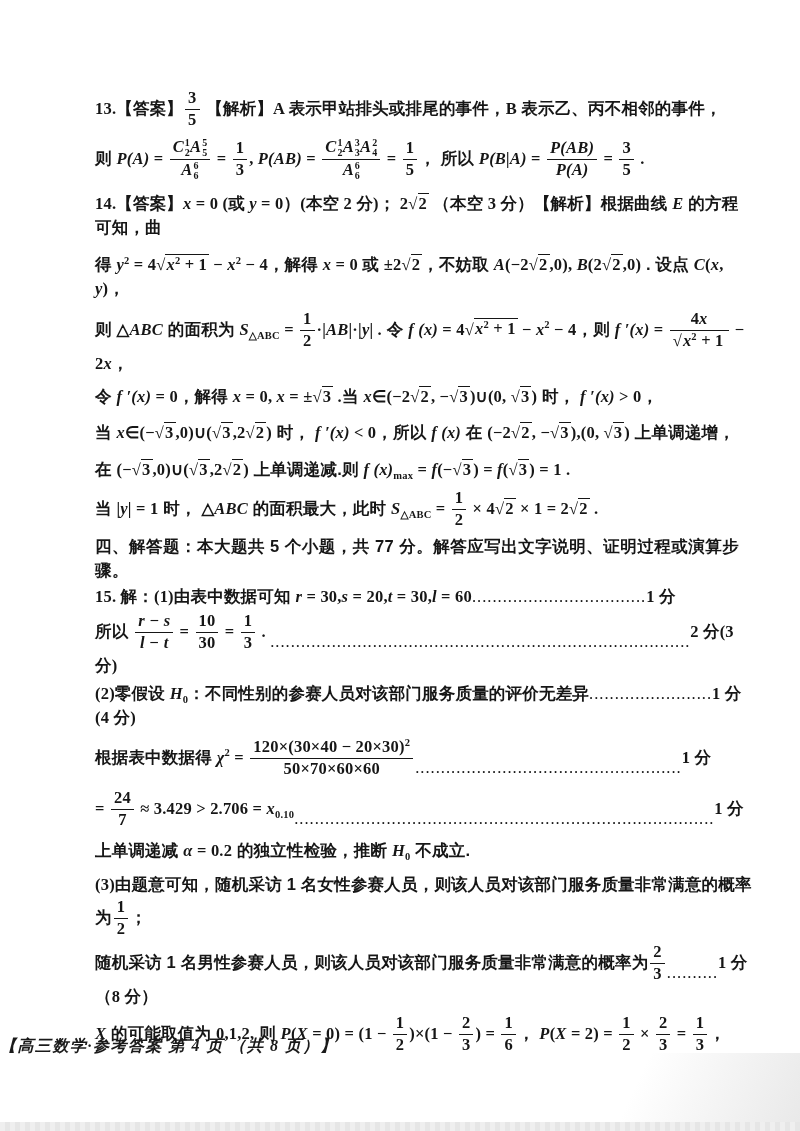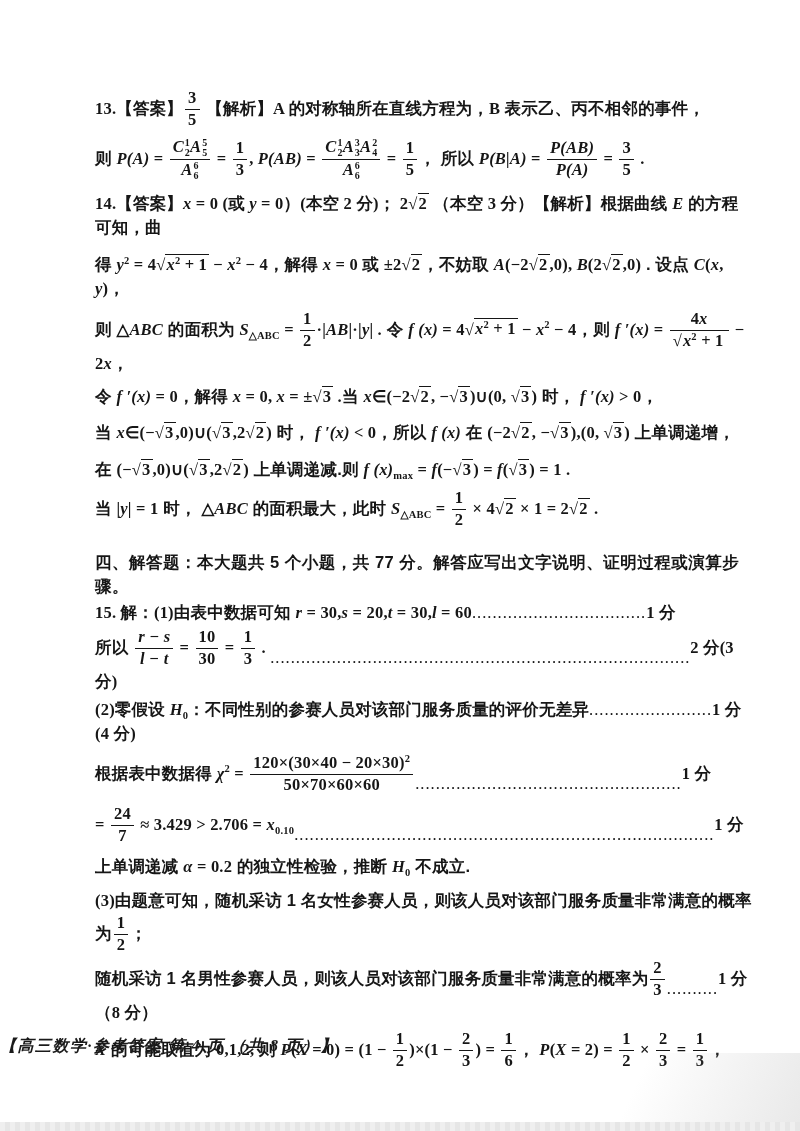--- a/index.html
+++ b/index.html
@@ -28,21 +28,21 @@
   .sqrt>.rad{border-top:1.4px solid #161616;padding:0 2px 0 1px;}
   .sc{white-space:nowrap;}
   .sc>.stk{display:inline-block;vertical-align:-4px;line-height:1;margin-left:1px;}
   .stk>.su,.stk>.sd{display:block;font-size:10px;font-family:"Liberation Serif",serif;font-style:normal;text-align:left;}
   .dots{font-family:"Liberation Serif",serif;font-weight:400;letter-spacing:1px;white-space:nowrap;overflow:hidden;display:inline-block;max-width:420px;vertical-align:bottom;}
   .heading .b{letter-spacing:0.5px;}
   
   #L13a{margin-bottom:6px}#L13b{margin-bottom:10px}
   #L14a{margin-bottom:13px}#L14b{margin-bottom:13px}#L14c{margin-bottom:8px}
   #L14d{margin-bottom:10px}#L14e{}#L14f{margin-bottom:13px}
-  #L14g{margin-bottom:6px}#L14h{margin-bottom:20px}
+  #L14g{margin-bottom:6px}#L14h{margin-bottom:4px}
   #Lhead{margin-bottom:2px}
   #L15a{margin-bottom:2px}#L15b{margin-bottom:4px}#L15c{margin-bottom:7px}
   #L15d{margin-bottom:8px}#L15e{margin-bottom:8px}#L15f{margin-bottom:11px}
   #L15g{margin-bottom:9px}#L15h{margin-bottom:2px}#L15i{margin-bottom:4px}
   #L15j{margin-bottom:6px}
   .footer{
     position:absolute;top:1036px;left:0;width:800px;text-align:left;
     font-family:"Liberation Serif",serif;font-style:italic;font-weight:700;
     font-size:16px;letter-spacing:1.5px;color:#1a1a1a;
   }
@@ -53,21 +53,21 @@
   .shade-bottom{
     position:absolute;left:0;bottom:0;width:800px;height:9px;pointer-events:none;
     background:repeating-linear-gradient(90deg,#efefef 0 5px,#e6e6e6 5px 10px);
   }
 </style>
 </head>
 <body>
 
 <div class="page">
   <div id="doc">
-      <div class="line" id="L13a"><span class="n">13.</span><span class="b">【答案】</span><span class="frac"><span class="fn"><span class="n">3</span></span><span class="fd"><span class="n">5</span></span></span><span class="b"> 【解析】</span><span class="n">A </span><span class="t">的对称轴所在直线方程为，</span><span class="n">B </span><span class="t">表示乙、丙不相邻的事件，</span></div>
+      <div class="line" id="L13a"><span class="n">13.</span><span class="b">【答案】</span><span class="frac"><span class="fn"><span class="n">3</span></span><span class="fd"><span class="n">5</span></span></span><span class="b"> 【解析】</span><span class="n">A </span><span class="t">表示甲站排头或排尾的事件，</span><span class="n">B </span><span class="t">表示乙、丙不相邻的事件，</span></div>
       <div class="line" id="L13b"><span class="t">则 </span><span class="m">P(A)</span><span class="n"> = </span><span class="frac"><span class="fn"><span class="sc"><span class="m">C</span><span class="stk"><span class="su">1</span><span class="sd">2</span></span></span><span class="sc"><span class="m">A</span><span class="stk"><span class="su">5</span><span class="sd">5</span></span></span></span><span class="fd"><span class="sc"><span class="m">A</span><span class="stk"><span class="su">6</span><span class="sd">6</span></span></span></span></span><span class="n"> = </span><span class="frac"><span class="fn"><span class="n">1</span></span><span class="fd"><span class="n">3</span></span></span><span class="n">, </span><span class="m">P(AB)</span><span class="n"> = </span><span class="frac"><span class="fn"><span class="sc"><span class="m">C</span><span class="stk"><span class="su">1</span><span class="sd">2</span></span></span><span class="sc"><span class="m">A</span><span class="stk"><span class="su">3</span><span class="sd">3</span></span></span><span class="sc"><span class="m">A</span><span class="stk"><span class="su">2</span><span class="sd">4</span></span></span></span><span class="fd"><span class="sc"><span class="m">A</span><span class="stk"><span class="su">6</span><span class="sd">6</span></span></span></span></span><span class="n"> = </span><span class="frac"><span class="fn"><span class="n">1</span></span><span class="fd"><span class="n">5</span></span></span><span class="t">， 所以 </span><span class="m">P(B|A)</span><span class="n"> = </span><span class="frac"><span class="fn"><span class="m">P(AB)</span></span><span class="fd"><span class="m">P(A)</span></span></span><span class="n"> = </span><span class="frac"><span class="fn"><span class="n">3</span></span><span class="fd"><span class="n">5</span></span></span><span class="n"> .</span></div>
       <div class="line" id="L14a"><span class="n">14.</span><span class="b">【答案】</span><span class="m">x</span><span class="n"> = 0 (或 </span><span class="m">y</span><span class="n"> = 0）(本空 2 分)； 2</span><span class="sqrt"><span class="sg">√</span><span class="rad"><span class="n">2</span></span></span><span class="n"> （本空 3 分）</span><span class="b">【解析】</span><span class="t">根据曲线 </span><span class="m">E</span><span class="t"> 的方程可知，曲</span></div>
       <div class="line" id="L14c"><span class="t">得 </span><span class="m">y</span><sup class="sp">2</sup><span class="n"> = 4</span><span class="sqrt"><span class="sg">√</span><span class="rad"><span class="m">x</span><sup class="sp">2</sup><span class="n"> + 1</span></span></span><span class="n"> − </span><span class="m">x</span><sup class="sp">2</sup><span class="n"> − 4</span><span class="t">，解得 </span><span class="m">x</span><span class="n"> = 0 </span><span class="t">或 </span><span class="n">±2</span><span class="sqrt"><span class="sg">√</span><span class="rad"><span class="n">2</span></span></span><span class="t">，不妨取 </span><span class="m">A</span><span class="n">(−2</span><span class="sqrt"><span class="sg">√</span><span class="rad"><span class="n">2</span></span></span><span class="n">,0), </span><span class="m">B</span><span class="n">(2</span><span class="sqrt"><span class="sg">√</span><span class="rad"><span class="n">2</span></span></span><span class="n">,0)</span><span class="t"> . 设点 </span><span class="m">C</span><span class="n">(</span><span class="m">x</span><span class="n">, </span><span class="m">y</span><span class="n">)</span><span class="t">，</span></div>
       <div class="line" id="L14d"><span class="t">则 </span><span class="n">△</span><span class="m">ABC</span><span class="t"> 的面积为 </span><span class="m">S</span><sub class="sb it">△ABC</sub><span class="n"> = </span><span class="frac"><span class="fn"><span class="n">1</span></span><span class="fd"><span class="n">2</span></span></span><span class="n">·|</span><span class="m">AB</span><span class="n">|·|</span><span class="m">y</span><span class="n">| .</span><span class="t"> 令 </span><span class="m">f (x)</span><span class="n"> = 4</span><span class="sqrt"><span class="sg">√</span><span class="rad"><span class="m">x</span><sup class="sp">2</sup><span class="n"> + 1</span></span></span><span class="n"> − </span><span class="m">x</span><sup class="sp">2</sup><span class="n"> − 4</span><span class="t">，则 </span><span class="m">f ′(x)</span><span class="n"> = </span><span class="frac"><span class="fn"><span class="n">4</span><span class="m">x</span></span><span class="fd"><span class="sqrt"><span class="sg">√</span><span class="rad"><span class="m">x</span><sup class="sp">2</sup><span class="n"> + 1</span></span></span></span></span><span class="n"> − 2</span><span class="m">x</span><span class="t">，</span></div>
       <div class="line" id="L14e"><span class="t">令 </span><span class="m">f ′(x)</span><span class="n"> = 0</span><span class="t">，解得 </span><span class="m">x</span><span class="n"> = 0, </span><span class="m">x</span><span class="n"> = ±</span><span class="sqrt"><span class="sg">√</span><span class="rad"><span class="n">3</span></span></span><span class="n"> .</span><span class="t">当 </span><span class="m">x</span><span class="n">∈(−2</span><span class="sqrt"><span class="sg">√</span><span class="rad"><span class="n">2</span></span></span><span class="n">, −</span><span class="sqrt"><span class="sg">√</span><span class="rad"><span class="n">3</span></span></span><span class="n">)∪(0, </span><span class="sqrt"><span class="sg">√</span><span class="rad"><span class="n">3</span></span></span><span class="n">)</span><span class="t"> 时， </span><span class="m">f ′(x)</span><span class="n"> &gt; 0</span><span class="t">，</span></div>
       <div class="line" id="L14f"><span class="t">当 </span><span class="m">x</span><span class="n">∈(−</span><span class="sqrt"><span class="sg">√</span><span class="rad"><span class="n">3</span></span></span><span class="n">,0)∪(</span><span class="sqrt"><span class="sg">√</span><span class="rad"><span class="n">3</span></span></span><span class="n">,2</span><span class="sqrt"><span class="sg">√</span><span class="rad"><span class="n">2</span></span></span><span class="n">)</span><span class="t"> 时， </span><span class="m">f ′(x)</span><span class="n"> &lt; 0</span><span class="t">，所以 </span><span class="m">f (x)</span><span class="t"> 在 </span><span class="n">(−2</span><span class="sqrt"><span class="sg">√</span><span class="rad"><span class="n">2</span></span></span><span class="n">, −</span><span class="sqrt"><span class="sg">√</span><span class="rad"><span class="n">3</span></span></span><span class="n">),(0, </span><span class="sqrt"><span class="sg">√</span><span class="rad"><span class="n">3</span></span></span><span class="n">)</span><span class="t"> 上单调递增，</span></div>
       <div class="line" id="L14g"><span class="t">在 </span><span class="n">(−</span><span class="sqrt"><span class="sg">√</span><span class="rad"><span class="n">3</span></span></span><span class="n">,0)∪(</span><span class="sqrt"><span class="sg">√</span><span class="rad"><span class="n">3</span></span></span><span class="n">,2</span><span class="sqrt"><span class="sg">√</span><span class="rad"><span class="n">2</span></span></span><span class="n">)</span><span class="t"> 上单调递减.则 </span><span class="m">f (x)</span><sub class="sb">max</sub><span class="n"> = </span><span class="m">f</span><span class="n">(−</span><span class="sqrt"><span class="sg">√</span><span class="rad"><span class="n">3</span></span></span><span class="n">) = </span><span class="m">f</span><span class="n">(</span><span class="sqrt"><span class="sg">√</span><span class="rad"><span class="n">3</span></span></span><span class="n">) = 1 .</span></div>
       <div class="line" id="L14h"><span class="t">当 </span><span class="n">|</span><span class="m">y</span><span class="n">| = 1</span><span class="t"> 时， </span><span class="n">△</span><span class="m">ABC</span><span class="t"> 的面积最大，此时 </span><span class="m">S</span><sub class="sb it">△ABC</sub><span class="n"> = </span><span class="frac"><span class="fn"><span class="n">1</span></span><span class="fd"><span class="n">2</span></span></span><span class="n"> × 4</span><span class="sqrt"><span class="sg">√</span><span class="rad"><span class="n">2</span></span></span><span class="n"> × 1 = 2</span><span class="sqrt"><span class="sg">√</span><span class="rad"><span class="n">2</span></span></span><span class="n"> .</span></div>
       <div class="line heading" id="Lhead"><span class="b">四、解答题：本大题共 5 个小题，共 77 分。解答应写出文字说明、证明过程或演算步骤。</span></div>
       <div class="line" id="L15a"><span class="n">15. </span><span class="t">解：</span><span class="n">(1)</span><span class="t">由表中数据可知 </span><span class="m">r</span><span class="n"> = 30,</span><span class="m">s</span><span class="n"> = 20,</span><span class="m">t</span><span class="n"> = 30,</span><span class="m">l</span><span class="n"> = 60</span><span class="dots">..................................</span><span class="n">1 分</span></div>

